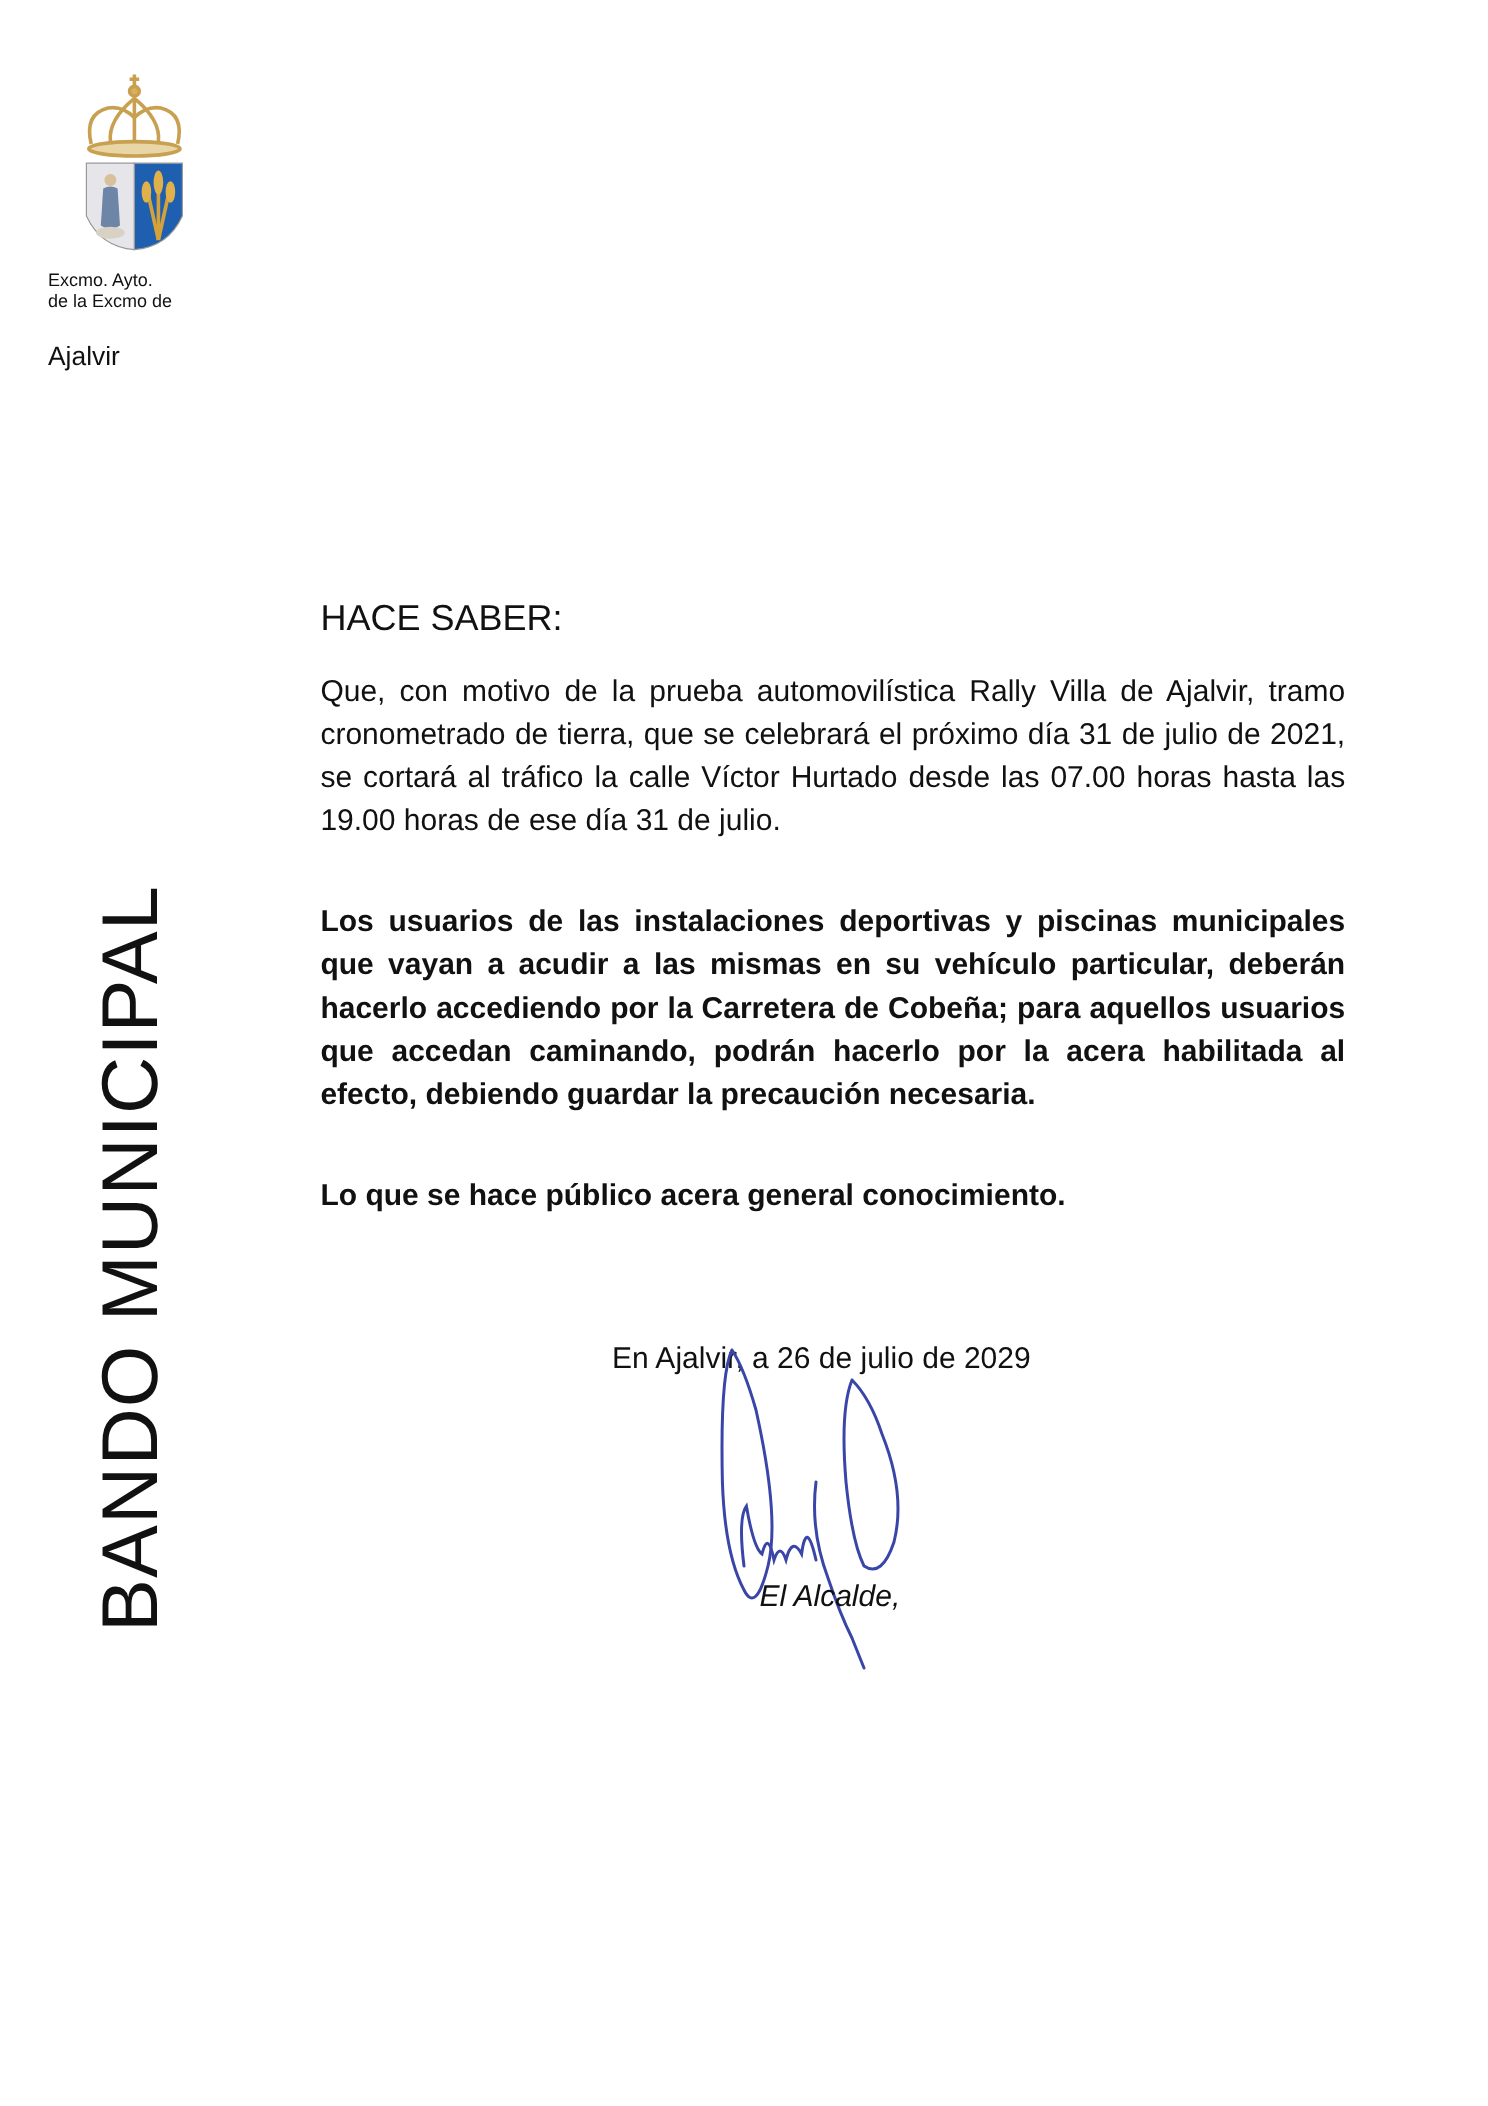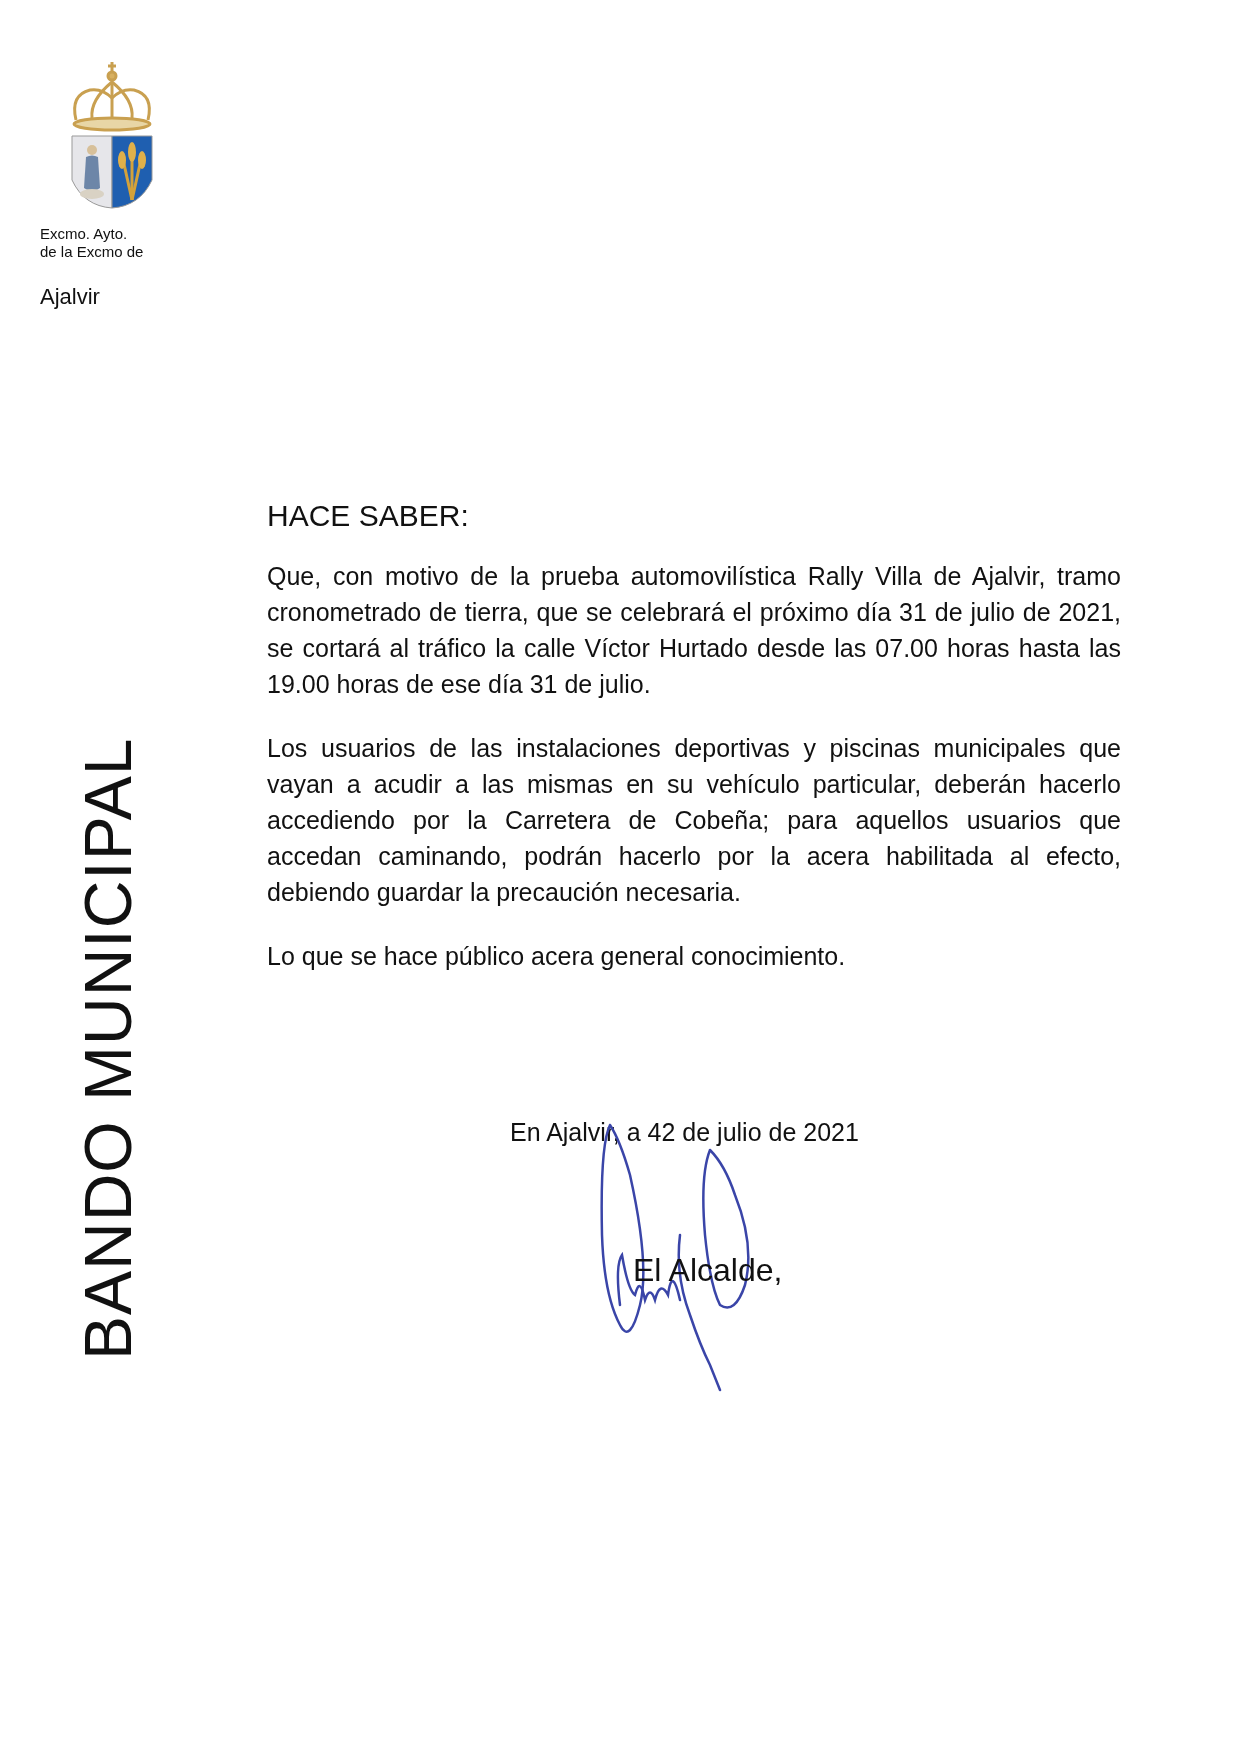--- a/index.html
+++ b/index.html
@@ -10,23 +10,23 @@
   .logo-text { position: absolute; left: 40px; top: 225px; width: 145px; 
                font-family: "Liberation Sans", sans-serif; }
   .logo-small { font-size: 15px; line-height: 18px; }
   .logo-big { font-size: 22px; line-height: 40px; margin-top: 16px; }
   .vertical { position: absolute; left: 70px; top: 1360px; transform-origin: 0 0; transform: rotate(-90deg);
               font-size: 66px; letter-spacing: 1px; white-space: nowrap; color: #111; }
   .content { position: absolute; left: 267px; top: 470px; width: 854px;
              font-family: "Liberation Sans Narrow", "Liberation Sans", sans-serif; font-size: 25px; line-height: 36px; }
   .p { text-align: justify; margin: 0; }
   .heading { font-size: 30px; font-weight: normal; margin: 26px 0 22px 0; line-height: 40px; }
-  .gap { margin-top: 28px; }
+  .gap { margin-top: 48px; font-weight: bold; }
   .date { position: absolute; left: 510px; top: 1118px; font-size: 25px; }
-  .signoff { position: absolute; left: 633px; top: 1252px; font-size: 32px; z-index: 2; }
+  .signoff { position: absolute; left: 633px; top: 1316px; font-size: 25px; z-index: 2; font-style: italic; }
   .signature { position: absolute; left: 560px; top: 1115px; width: 270px; height: 290px; z-index: 1; }
 </style>
 </head>
 <body>
 
 <div class="logo">
   <svg width="100" height="150" viewBox="0 0 100 150">
 
     <g fill="none" stroke="#c9a050" stroke-width="3">
       <line x1="50" y1="2" x2="50" y2="12"></line>
@@ -65,21 +65,21 @@
 
 <div class="vertical">BANDO MUNICIPAL</div>
 
 <div class="content">
   <div class="heading">HACE SABER:</div>
   <p class="p">Que, con motivo de la prueba automovilística Rally Villa de Ajalvir, tramo cronometrado de tierra, que se celebrará el próximo día 31 de julio de 2021, se cortará al tráfico la calle Víctor Hurtado desde las 07.00 horas hasta las 19.00 horas de ese día 31 de julio.</p>
   <p class="p gap">Los usuarios de las instalaciones deportivas y piscinas municipales que vayan a acudir a las mismas en su vehículo particular, deberán hacerlo accediendo por la Carretera de Cobeña; para aquellos usuarios que accedan caminando, podrán hacerlo por la acera habilitada al efecto, debiendo guardar la precaución necesaria.</p>
   <p class="p gap">Lo que se hace público acera general conocimiento.</p>
 </div>
 
-<div class="date">En Ajalvir, a 42 de julio de 2021</div>
+<div class="date">En Ajalvir, a 26 de julio de 2029</div>
 
 <svg class="signature" viewBox="0 0 270 290">
   <g fill="none" stroke="#3a45a8" stroke-width="2.5" stroke-linecap="round">
     <path d="M50 10 Q40 30 42 120 Q44 180 60 210 Q70 230 80 190 Q90 150 70 60 Q60 25 50 10"></path>
     <path d="M60 190 Q55 150 62 140 Q68 175 75 180 Q80 160 85 185 Q90 170 95 185 Q100 165 108 180 Q112 150 120 185"></path>
     <path d="M150 35 Q140 60 145 120 Q150 170 160 190 Q175 200 185 170 Q195 130 175 80 Q165 50 150 35"></path>
     <path d="M120 120 Q115 160 130 200 Q140 230 150 250 L160 275"></path>
   </g>
 </svg>
 

